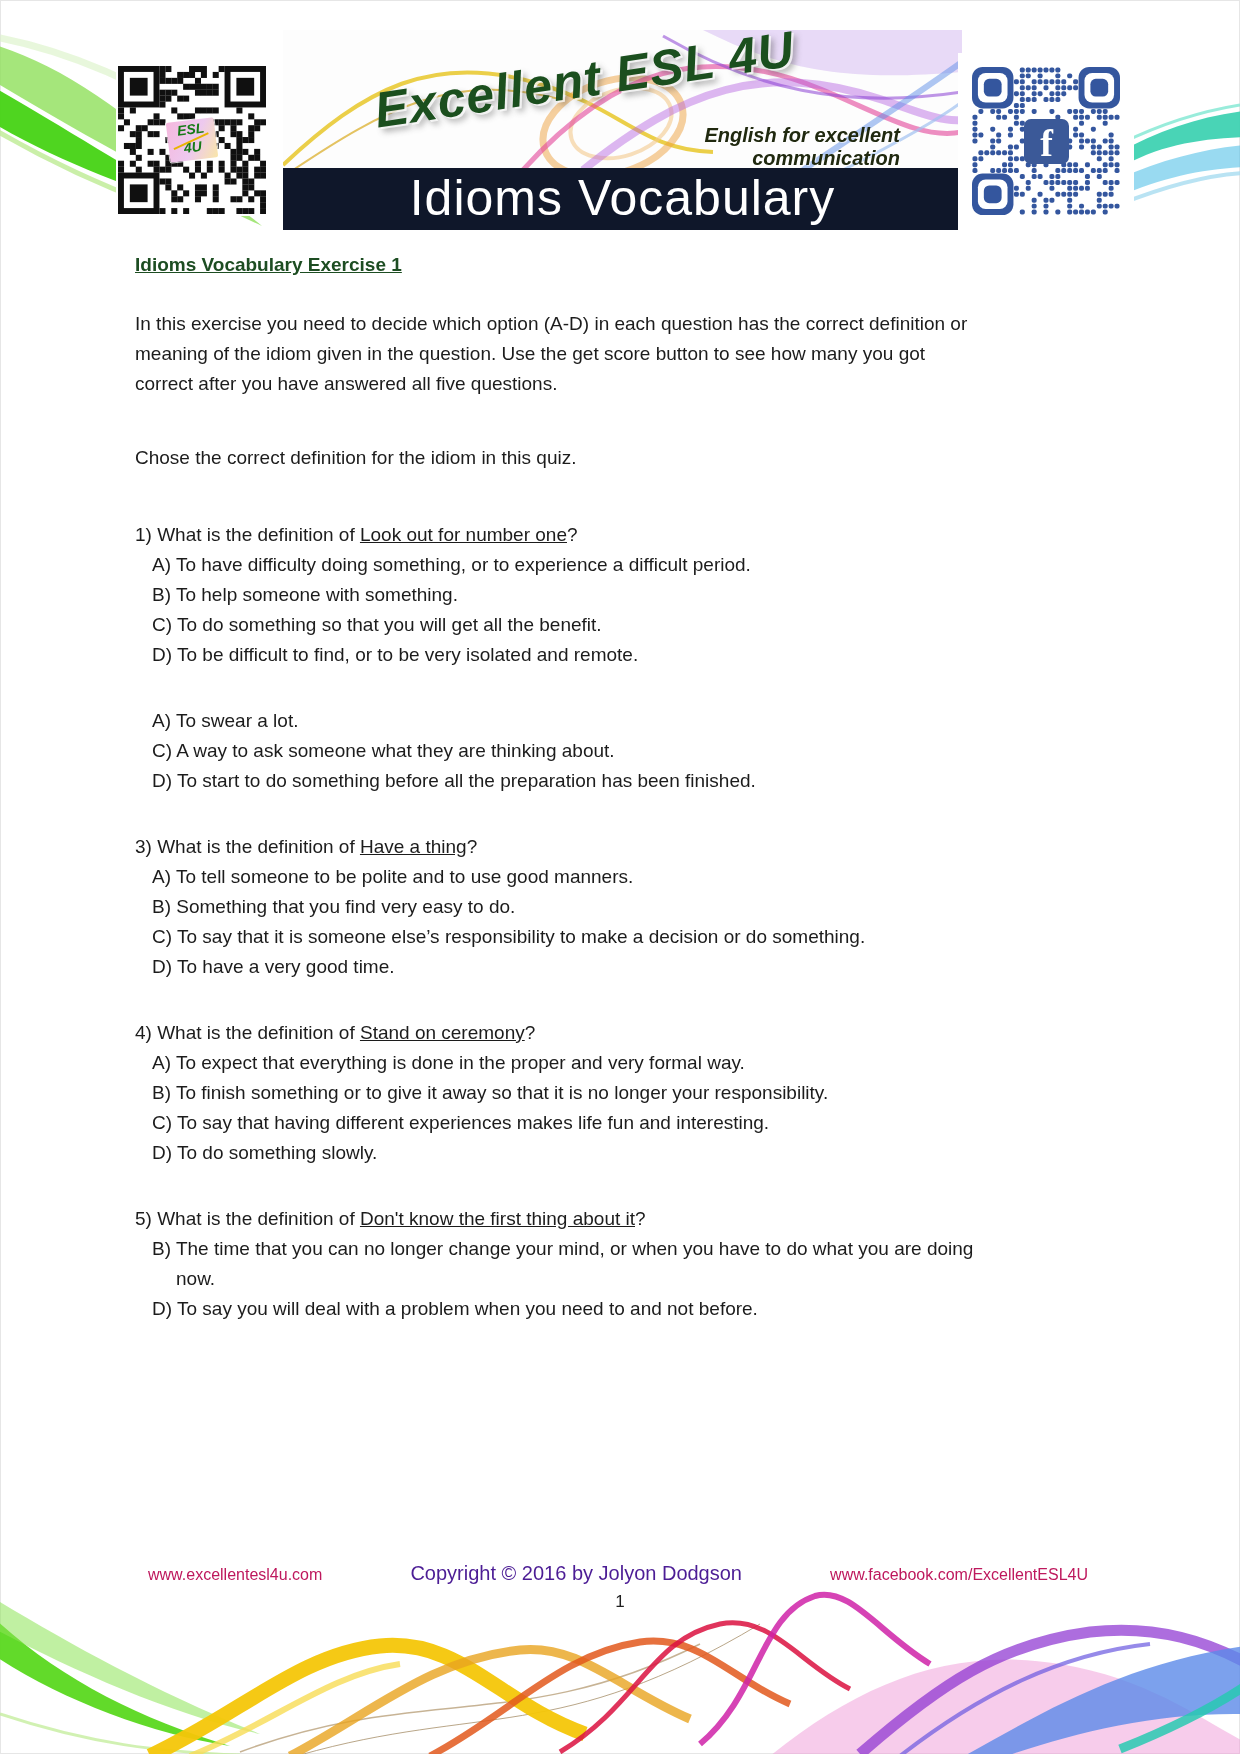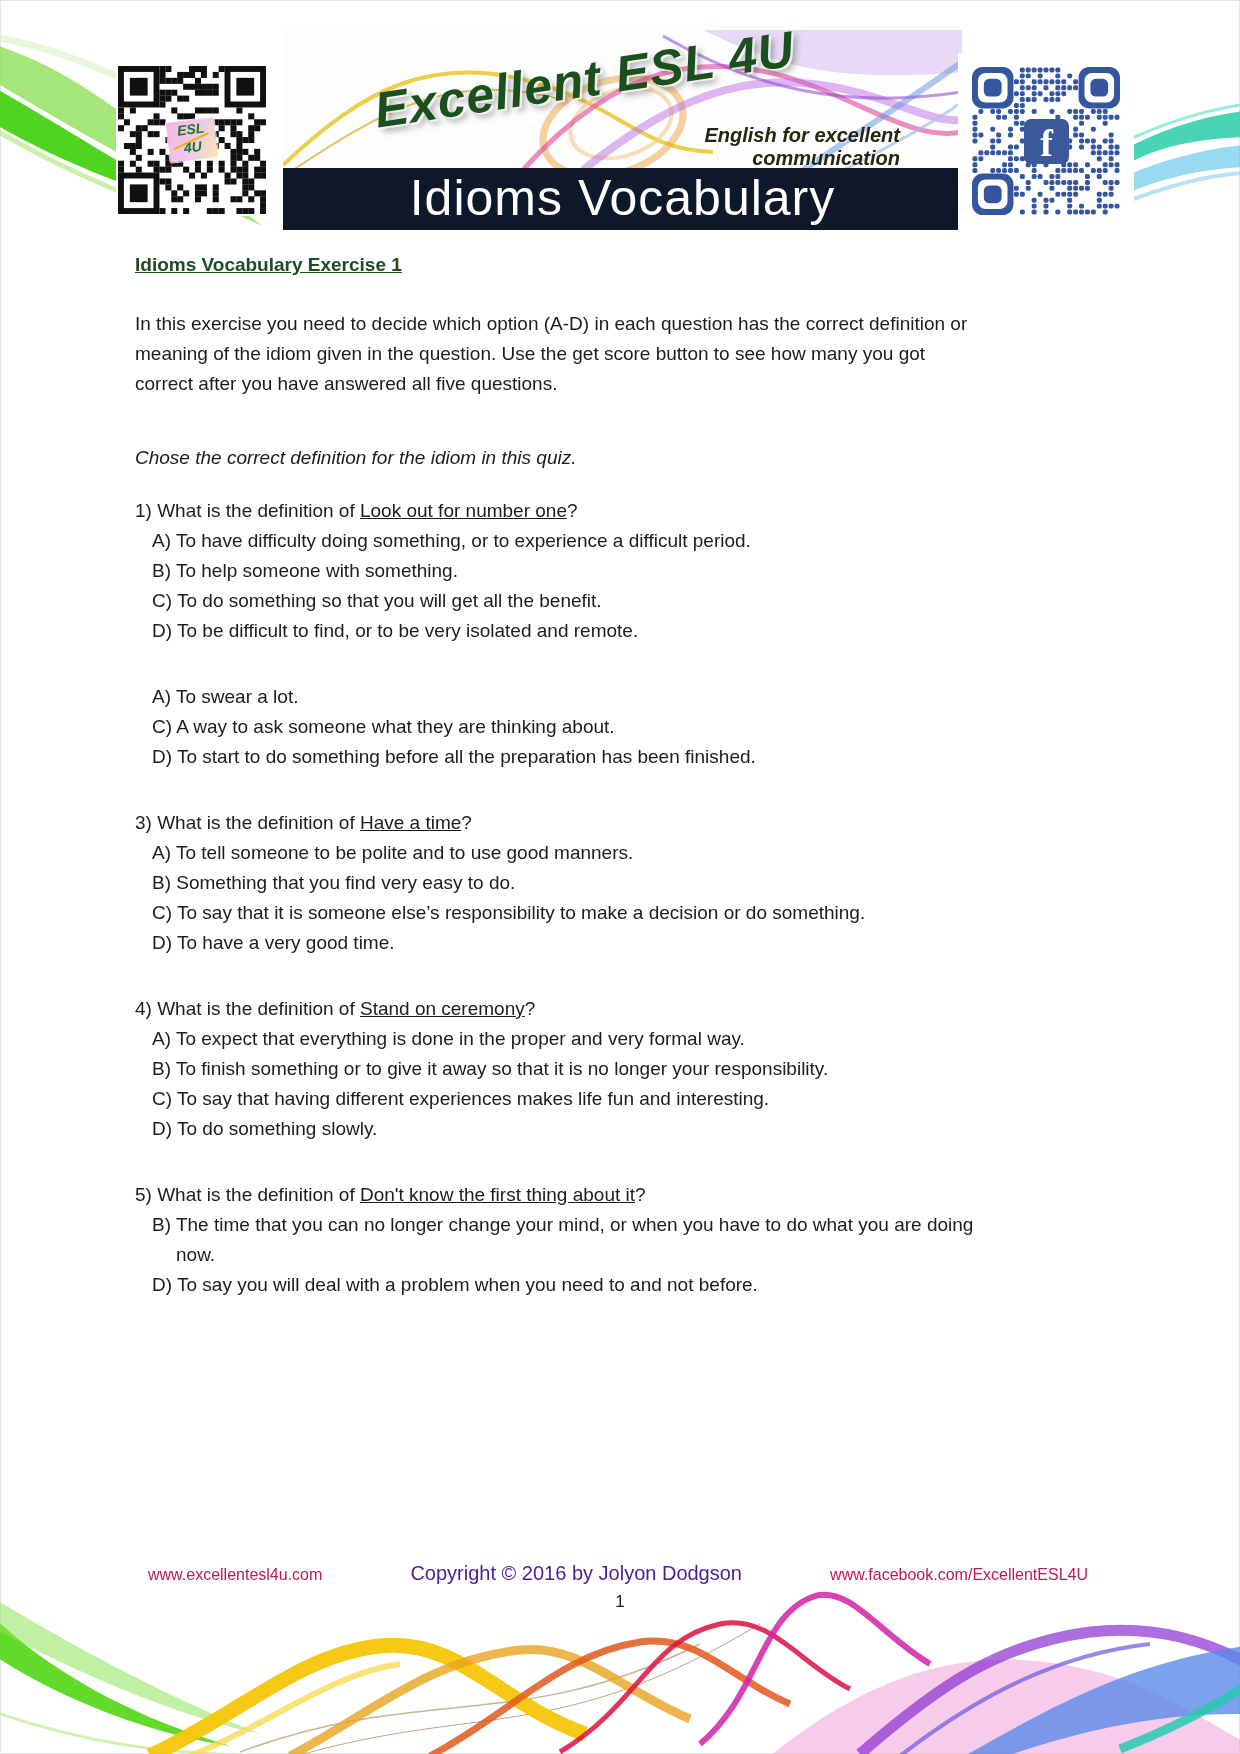--- a/index.html
+++ b/index.html
@@ -54,21 +54,21 @@
     color:#ffffff;font-size:50px;font-weight:300;line-height:60px;letter-spacing:1px;
   }
   
   .main{position:absolute;left:135px;top:253px;width:990px;z-index:2;}
   .exercise-heading{
     margin:0 0 32px 0;font-size:19px;line-height:24px;font-weight:bold;color:#1d4d22;
     text-decoration:underline;
   }
   .para{font-size:19px;line-height:30px;}
   .intro{margin:0 0 44px 0;}
-  .instruction{margin:0 0 23px 0;font-style:italic;}
+  .instruction{margin:0 0 47px 0;}
   .qblock{margin:0 0 36px 0;font-size:19px;}
   .qline{line-height:30px;}
   .q-idiom{text-decoration:underline;}
   .opt{line-height:30px;margin-left:17px;padding-left:24px;text-indent:-24px;}
   .opt-wrap{text-indent:0;line-height:30px;}
   
   .footer{position:absolute;left:0;top:1562px;width:1240px;z-index:3;}
   .footer-row{display:flex;justify-content:space-between;align-items:baseline;padding:0 152px 0 148px;}
   .footer-link{font-size:16px;color:#be185d;cursor:pointer;}
   .footer-copy{font-size:20px;color:#4c1d95;}
@@ -558,21 +558,21 @@
     <div class="opt">D) To be difficult to find, or to be very isolated and remote.</div>
   </div>
 
   <div class="qblock">
     <div class="opt">A) To swear a lot.</div>
     <div class="opt">C) A way to ask someone what they are thinking about.</div>
     <div class="opt">D) To start to do something before all the preparation has been finished.</div>
   </div>
 
   <div class="qblock">
-    <div class="qline"><span>3) What is the definition of </span><span class="q-idiom">Have a time</span><span>?</span></div>
+    <div class="qline"><span>3) What is the definition of </span><span class="q-idiom">Have a thing</span><span>?</span></div>
     <div class="opt">A) To tell someone to be polite and to use good manners.</div>
     <div class="opt">B) Something that you find very easy to do.</div>
     <div class="opt">C) To say that it is someone else’s responsibility to make a decision or do something.</div>
     <div class="opt">D) To have a very good time.</div>
   </div>
 
   <div class="qblock">
     <div class="qline"><span>4) What is the definition of </span><span class="q-idiom">Stand on ceremony</span><span>?</span></div>
     <div class="opt">A) To expect that everything is done in the proper and very formal way.</div>
     <div class="opt">B) To finish something or to give it away so that it is no longer your responsibility.</div>

